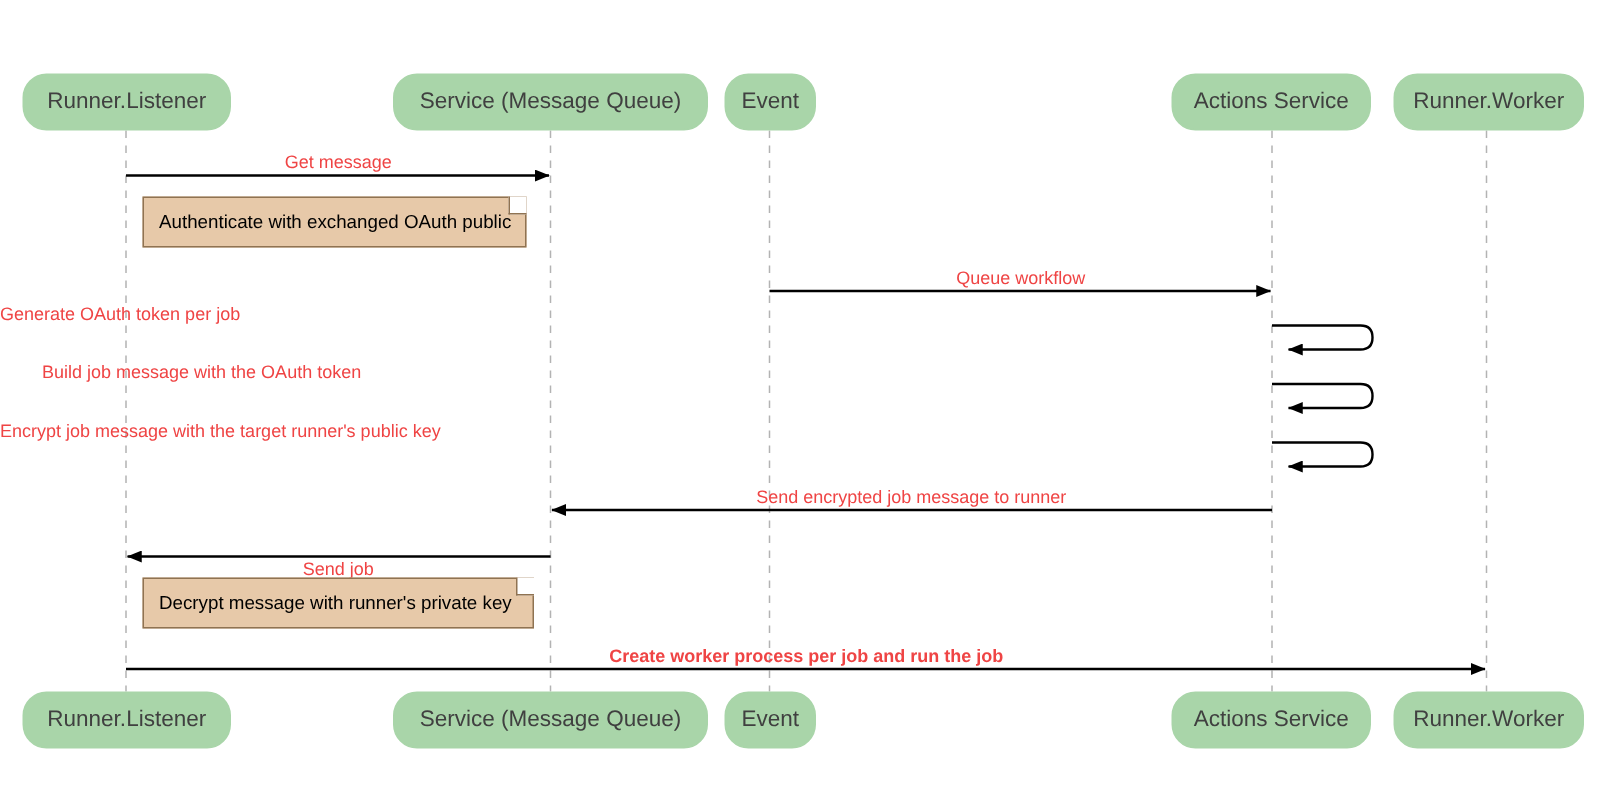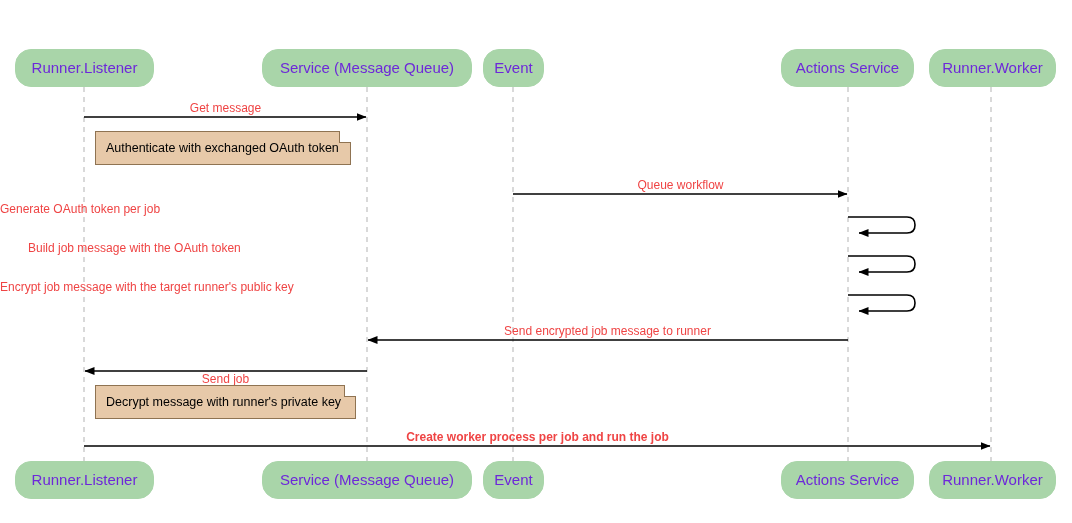--- a/index.html
+++ b/index.html
@@ -43,21 +43,21 @@
   .participant-box {
     position: absolute;
     box-sizing: border-box;
     background: #a9d5a9;
     border: 1px solid #a9d5a9;
     border-radius: 16px;
     height: 38px;
     line-height: 36px;
     text-align: center;
     font-size: 15px;
-    color: #6d28d9;
+    color: #404040;
     white-space: nowrap;
     overflow: hidden;
   }
   
   .msg-label {
     position: absolute;
     font-size: 12px;
     color: #ef4444;
     white-space: nowrap;
     line-height: 14px;
@@ -141,17 +141,17 @@
       <div class="msg-label center" style="left: 84px; width: 283px; top: 101px;">Get message</div>
       <div class="msg-label center" style="left: 513px; width: 335px; top: 178px;">Queue workflow</div>
       <div class="msg-label right" style="left: 0px; width: 844px; top: 202px;">Generate OAuth token per job</div>
       <div class="msg-label right" style="left: 0px; width: 844px; top: 241px; padding-left: 28px;">Build job message with the OAuth token</div>
       <div class="msg-label right" style="left: 0px; width: 844px; top: 280px;">Encrypt job message with the target runner's public key</div>
       <div class="msg-label center" style="left: 367px; width: 481px; top: 324px;">Send encrypted job message to runner</div>
       <div class="msg-label center" style="left: 84px; width: 283px; top: 372px;">Send job</div>
       <div class="msg-label center" style="left: 84px; width: 907px; top: 430px; font-weight: bold;">Create worker process per job and run the job</div>
     </div>
   <div id="notes">
-      <div class="note-box" style="left: 95px; top: 131px; width: 256px; background: rgb(231, 201, 169); border-color: rgb(143, 115, 82);"><span>Authenticate with exchanged OAuth token</span><span class="note-fold"></span></div>
+      <div class="note-box" style="left: 95px; top: 131px; width: 256px; background: rgb(231, 201, 169); border-color: rgb(143, 115, 82);"><span>Authenticate with exchanged OAuth public</span><span class="note-fold"></span></div>
       <div class="note-box" style="left: 95px; top: 385px; width: 261px; background: rgb(231, 201, 169); border-color: rgb(143, 115, 82);"><span>Decrypt message with runner's private key</span><span class="note-fold"></span></div>
     </div>
 
 </div>
 
 </body></html>

